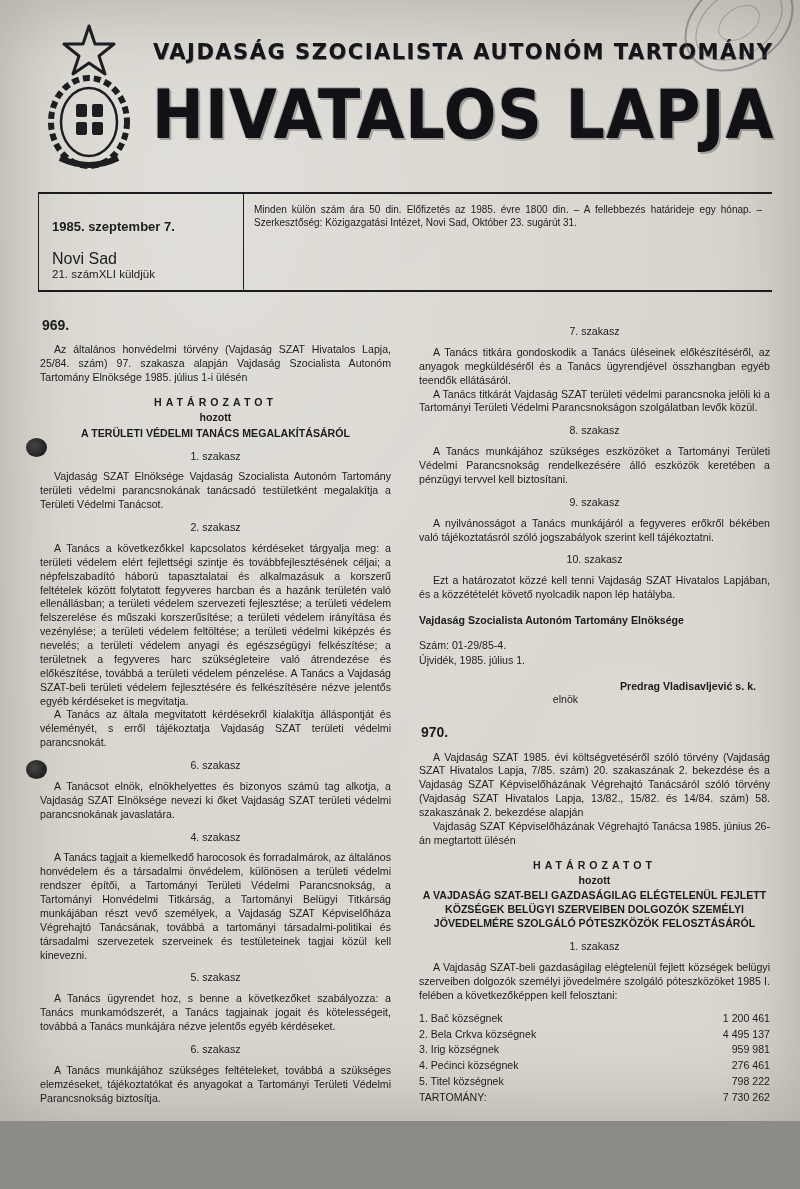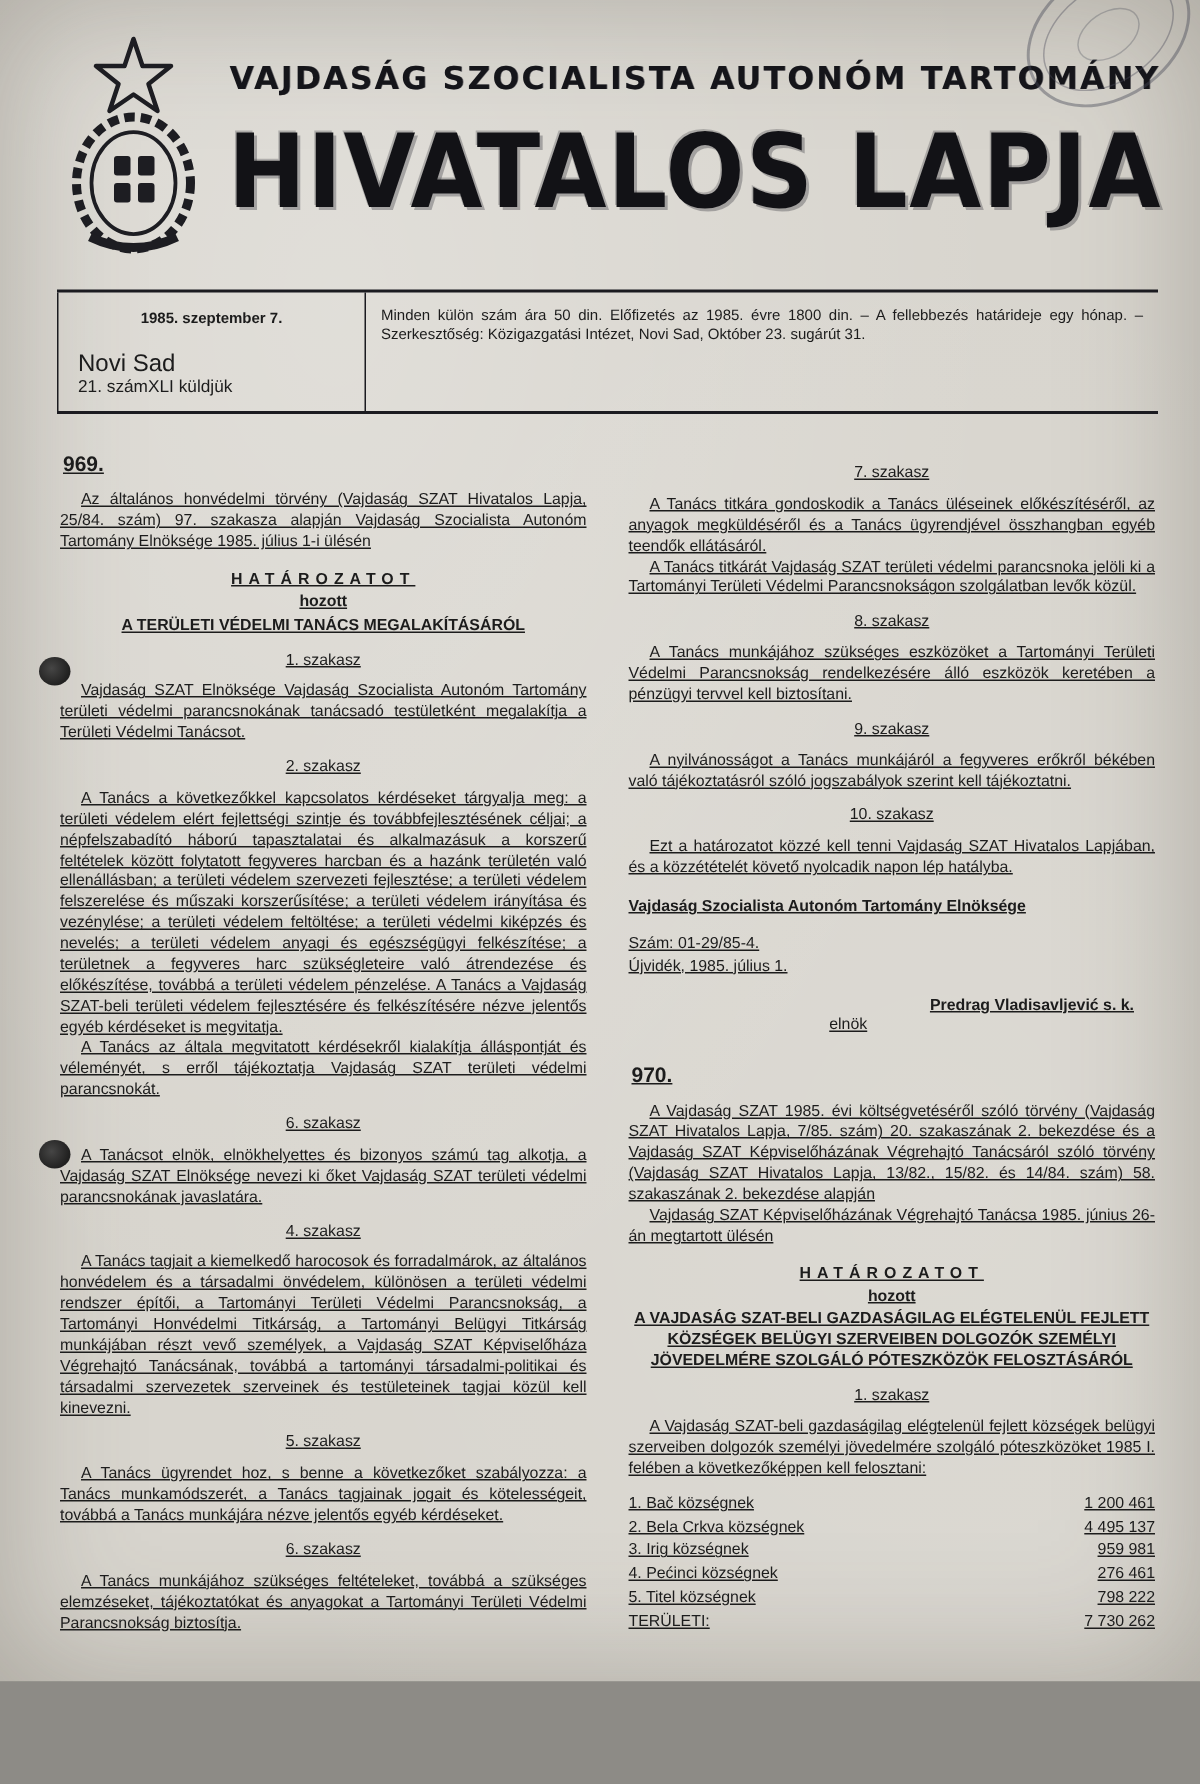--- a/index.html
+++ b/index.html
@@ -56,27 +56,27 @@
     margin:6px 28px 0 38px; display:flex;
     border-top:2px solid #1b1b20; border-bottom:2.5px solid #1b1b20;
   }
   .info-cell { padding:9px 10px 10px; }
   .info-left, .info-right { flex:1 1 0; font-size:10px; line-height:1.34; text-align:justify; }
   .info-center {
     flex:0 0 206px; display:flex; flex-direction:column;
     border-left:1.5px solid #1b1b20; border-right:1.5px solid #1b1b20;
     padding:12px 13px 10px;
   }
-  .issue-date { font-size:10px; font-weight:bold; text-align:center; }
+  .issue-date { font-size:13px; font-weight:bold; text-align:left;margin-top:13px; }
   .issue-city { font-size:16px; text-align:left; margin-top:16px; }
   .issue-row { margin-top:auto; display:flex; justify-content:flex-start;
     font-size:11.5px; font-weight:normal; }
 
   
-  .content { display:flex; gap:28px; padding:24px 30px 0 40px; height:860px; overflow:hidden;text-decoration:underline; }
+  .content { display:flex; gap:28px; padding:24px 30px 0 40px; height:860px; overflow:hidden; }
   .col { flex:1 1 0; font-size:10.6px; line-height:1.31; }
   .blk-article { font-size:14px; font-weight:bold; margin:0 0 9px 2px; }
   .col .blk-article:not(:first-child) { margin-top:16px; }
   .blk-p { text-align:justify; text-indent:14px; }
   .blk-h1 { text-align:center; font-weight:bold; letter-spacing:4px; margin-top:11px; }
   .blk-h2 { text-align:center; font-weight:bold; margin:1px 0; }
   .blk-title { text-align:center; font-weight:bold; margin:2px 0 4px; }
   .blk-section { text-align:center; margin:9px 0 7px; }
   .blk-sig-issuer { font-weight:bold; margin:12px 0 10px; }
   .blk-sig-meta { line-height:1.4; }
@@ -188,20 +188,20 @@
           </div>
           <div class="fin-row">
             <span>4. Pećinci községnek</span>
             <span>276 461</span>
           </div>
           <div class="fin-row">
             <span>5. Titel községnek</span>
             <span>798 222</span>
           </div>
           <div class="fin-row">
-            <span>TERÜLETI:</span>
+            <span>TARTOMÁNY:</span>
             <span>7 730 262</span>
           </div>
         </div>
       </div>
   </main>
 
 </div>
 
 </body></html>

